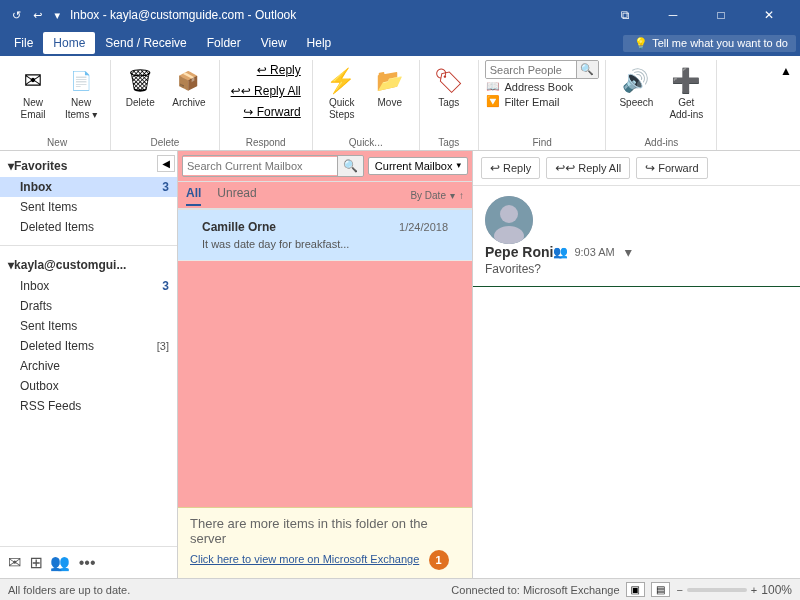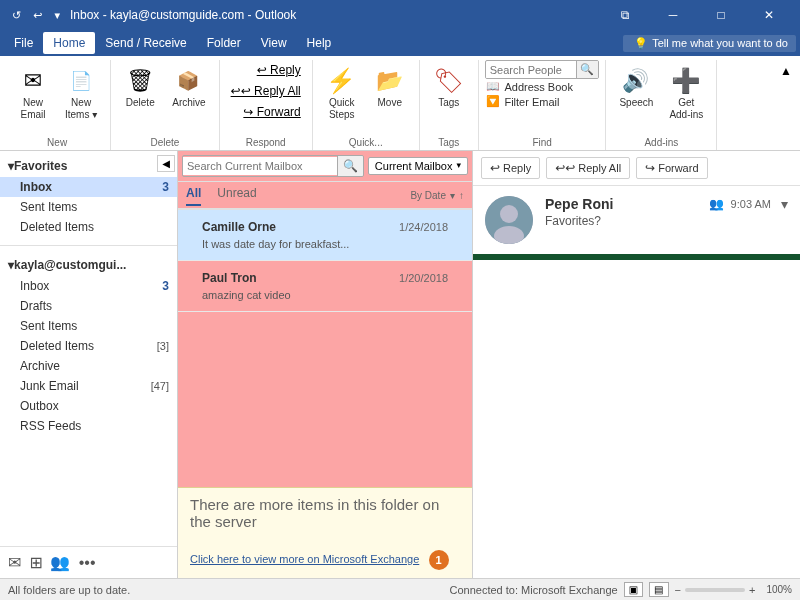--- a/index.html
+++ b/index.html
@@ -70,31 +70,31 @@
 
     .email-list { flex: 1; overflow-y: auto; }
     .email-item { padding: 10px 24px; border-bottom: 1px solid #e8e8e8; cursor: pointer; }
     .email-item.selected { background: #cde6ff; }
     .email-item-header { display: flex; justify-content: space-between; align-items: center; margin-bottom: 4px; }
     .email-sender { font-weight: bold; font-size: 12px; color: #333; }
     .email-date { font-size: 11px; color: #666; }
     .email-subject { font-size: 11px; color: #555; }
 
     .email-footer { padding: 8px 12px; background: #fffbe6; border-top: 1px solid #e0d090; }
-    .email-footer-text { font-size: 15px; color: #666; margin-bottom: 20px; }
+    .email-footer-text { font-size: 13px; color: #666; margin-bottom: 4px; }
     .email-footer-link { font-size: 11px; color: #2b579a; text-decoration: underline; cursor: pointer; }
     .email-footer-badge { display: inline-flex; align-items: center; justify-content: center; background: #e07020; color: white; border-radius: 50%; width: 20px; height: 20px; font-size: 11px; font-weight: bold; margin-left: 6px; vertical-align: middle; }
 
     
     .reading-pane { flex: 1; background: white; display: flex; flex-direction: column; }
     .reading-pane-toolbar { display: flex; align-items: center; padding: 6px 8px; border-bottom: 1px solid #e0e0e0; gap: 6px; }
     .rp-btn { display: flex; align-items: center; gap: 3px; padding: 3px 8px; border: 1px solid #d0d0d0; border-radius: 2px; background: white; cursor: pointer; font-size: 11px; color: #333; }
     .rp-btn-icon { font-size: 12px; }
 
-    .reading-pane-header { display: flex; align-items: flex-start; padding: 10px 12px; border-bottom: 6px solid #14532d; }
+    .reading-pane-header { display: flex; align-items: flex-start; padding: 10px 12px; border-bottom: 1px solid #14532d; flex-direction: column; }
     .sender-avatar { width: 48px; height: 48px; border-radius: 50%; background: #8899aa; display: flex; align-items: center; justify-content: center; color: white; font-size: 20px; margin-right: 12px; overflow: hidden; flex-shrink: 0; }
     .sender-info { flex: 1; }
     .sender-name { font-size: 14px; font-weight: bold; color: #333; }
     .sender-subject { font-size: 12px; color: #555; margin-top: 2px; }
     .email-time { font-size: 11px; color: #666; margin-left: auto; }
     .sender-expand { font-size: 14px; color: #666; cursor: pointer; margin-left: 4px; }
 
     .reading-pane-body { padding: 16px 12px; font-size: 13px; color: #333; line-height: 1.5; }
 
     
@@ -293,24 +293,20 @@
           <span>Sent Items</span>
         </div>
         <div class="sidebar-item">
           <span>Deleted Items</span>
           <span style="color:#555; font-size:11px;">[3]</span>
         </div>
         <div class="sidebar-item">
           <span>Archive</span>
         </div>
         <div class="sidebar-item">
-          <span>Junk Email</span>
-          <span style="color:#555; font-size:11px;">[47]</span>
-        </div>
-        <div class="sidebar-item">
           <span>Outbox</span>
         </div>
         <div class="sidebar-item">
           <span>RSS Feeds</span>
         </div>
       </div>
     </div>
 
     <div style="margin-top:auto; display:flex; align-items:center; padding:6px 8px; border-top:1px solid #e0e0e0; gap:8px;">
       <button style="background:none; border:none; cursor:pointer; font-size:16px; color:#555;">✉</button>
@@ -343,27 +339,20 @@
       </div>
     </div>
 
     <div class="email-list">
       <div class="email-item selected">
         <div class="email-item-header">
           <span class="email-sender">Camille Orne</span>
           <span class="email-date">1/24/2018</span>
         </div>
         <div class="email-subject">It was date day for breakfast...</div>
-      </div>
-      <div class="email-item">
-        <div class="email-item-header">
-          <span class="email-sender">Paul Tron</span>
-          <span class="email-date">1/20/2018</span>
-        </div>
-        <div class="email-subject">amazing cat video</div>
       </div>
     </div>
 
     <div class="email-footer">
       <div class="email-footer-text">There are more items in this folder on the server</div>
       <div>
         <span class="email-footer-link">Click here to view more on Microsoft Exchange</span>
         <span class="email-footer-badge">1</span>
       </div>
     </div>
@@ -415,16 +404,16 @@
 <div class="status-bar">
   <span>All folders are up to date.</span>
   <div class="status-right">
     <span>Connected to: Microsoft Exchange</span>
     <button class="view-btn">▣</button>
     <button class="view-btn">▤</button>
     <div class="status-zoom">
       <span style="cursor:pointer;">−</span>
       <div class="zoom-slider"></div>
       <span style="cursor:pointer;">+</span>
-      <span style="font-size:10px; color:#555; margin-left:7px;">100%</span>
+      <span style="font-size:12px; color:#555; margin-left:0;">100%</span>
     </div>
   </div>
 </div>
 
 </body></html>

